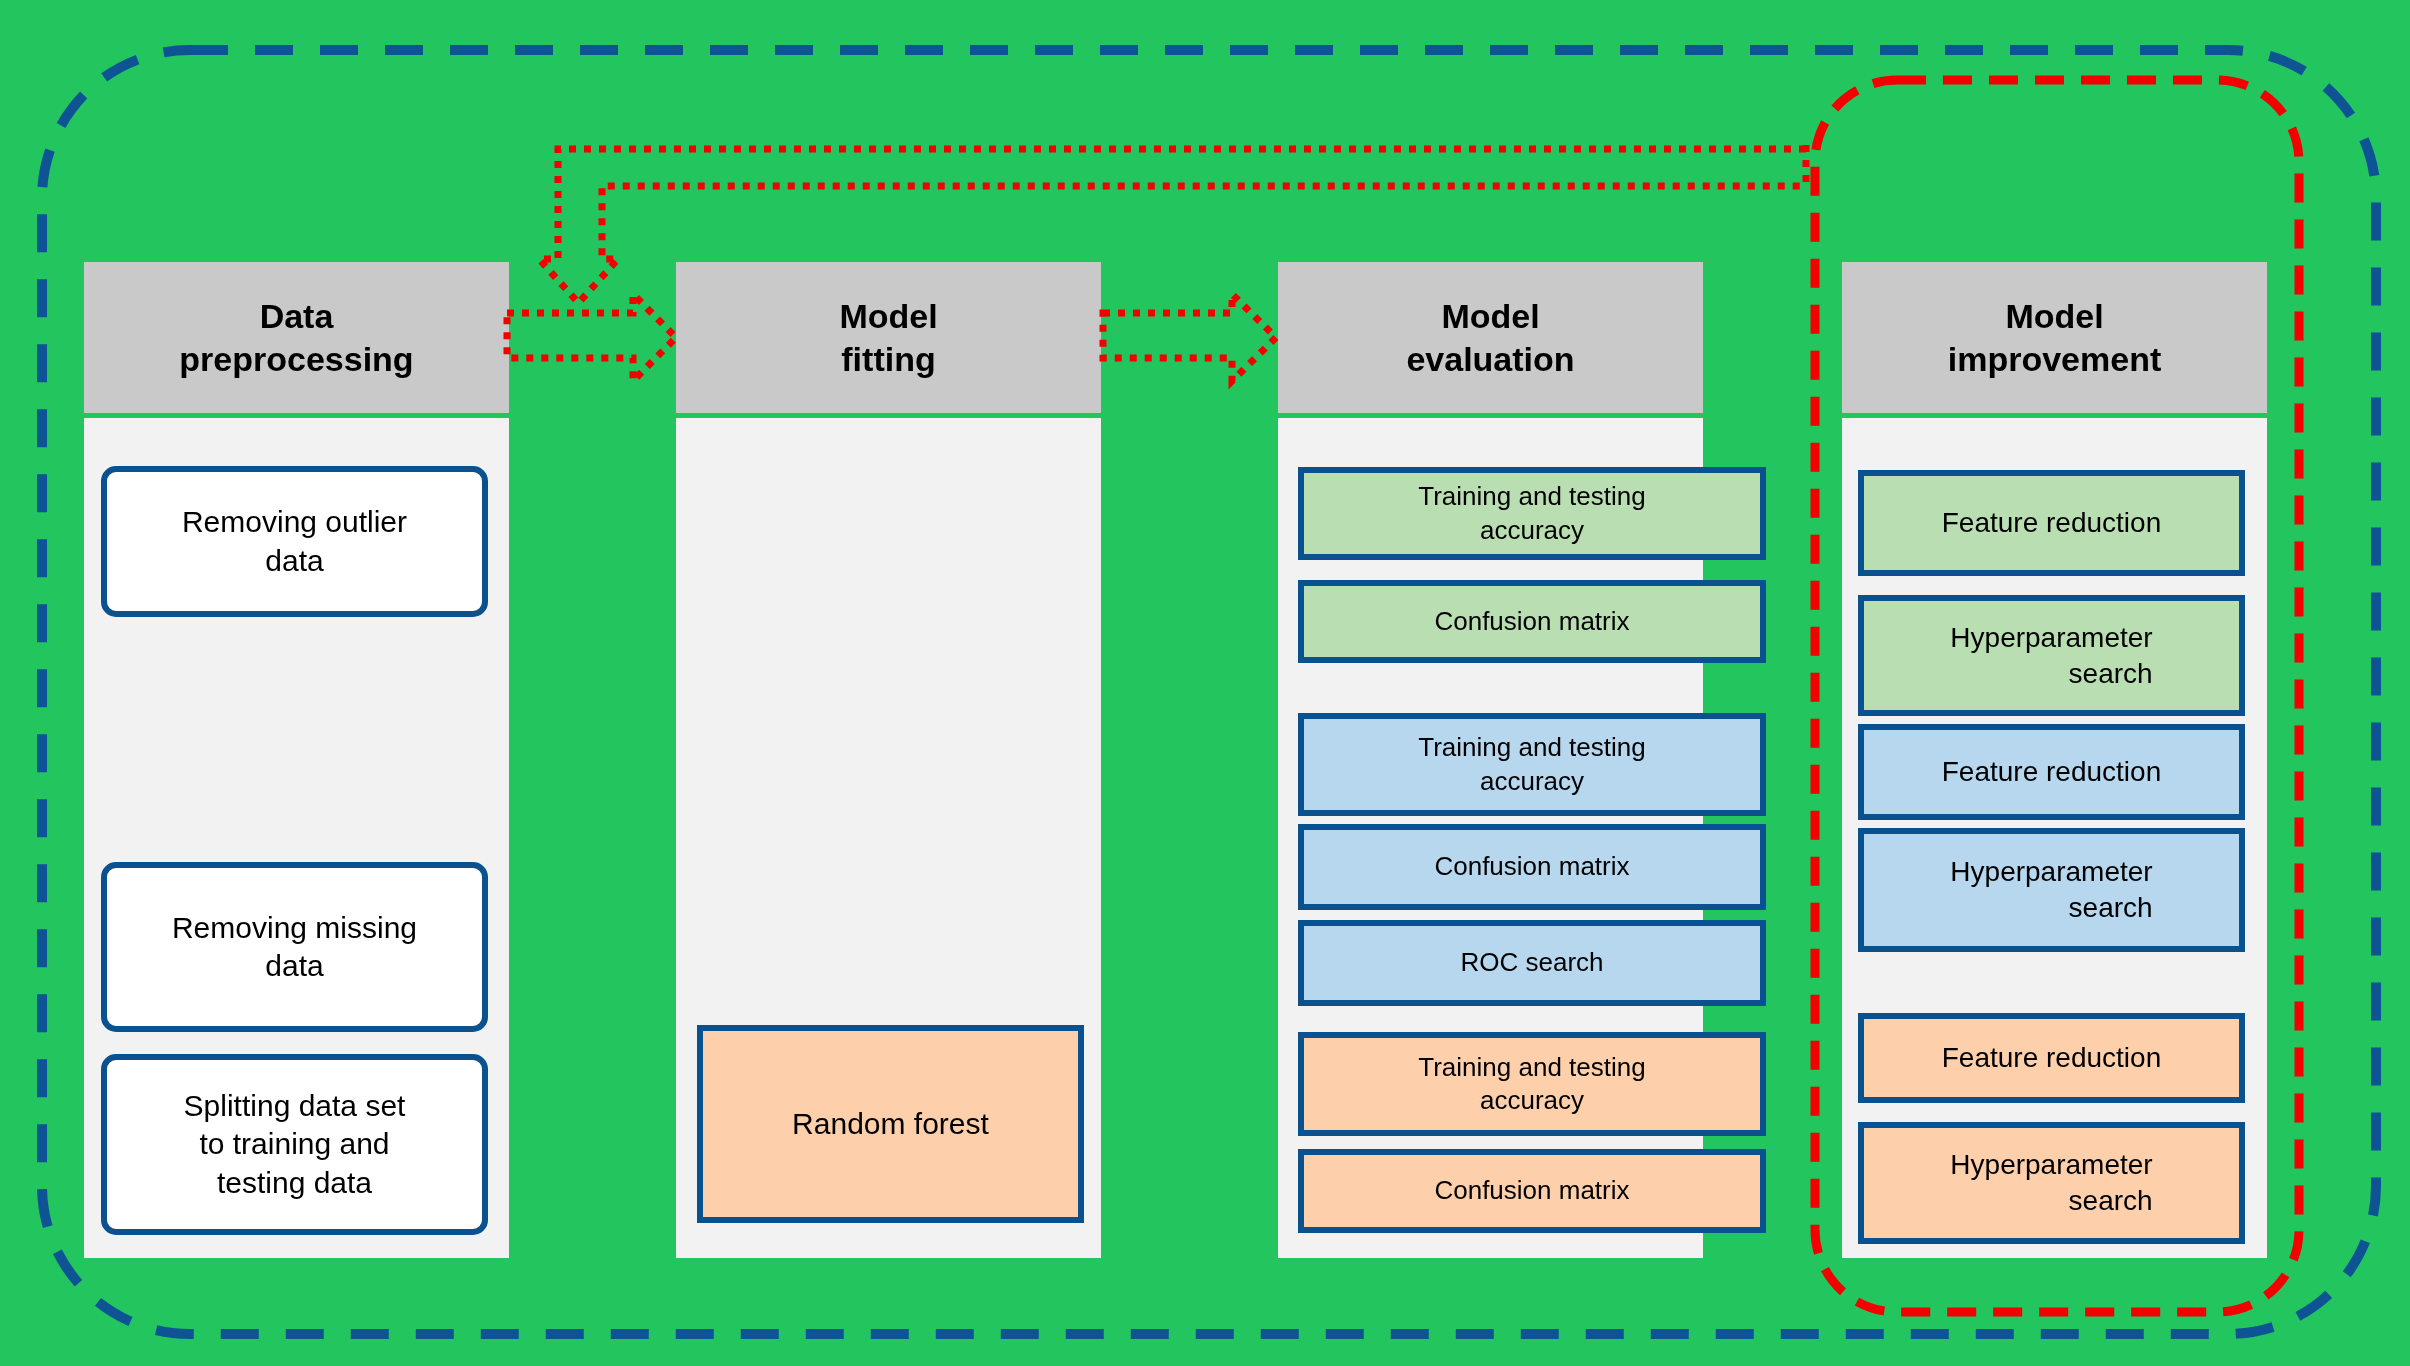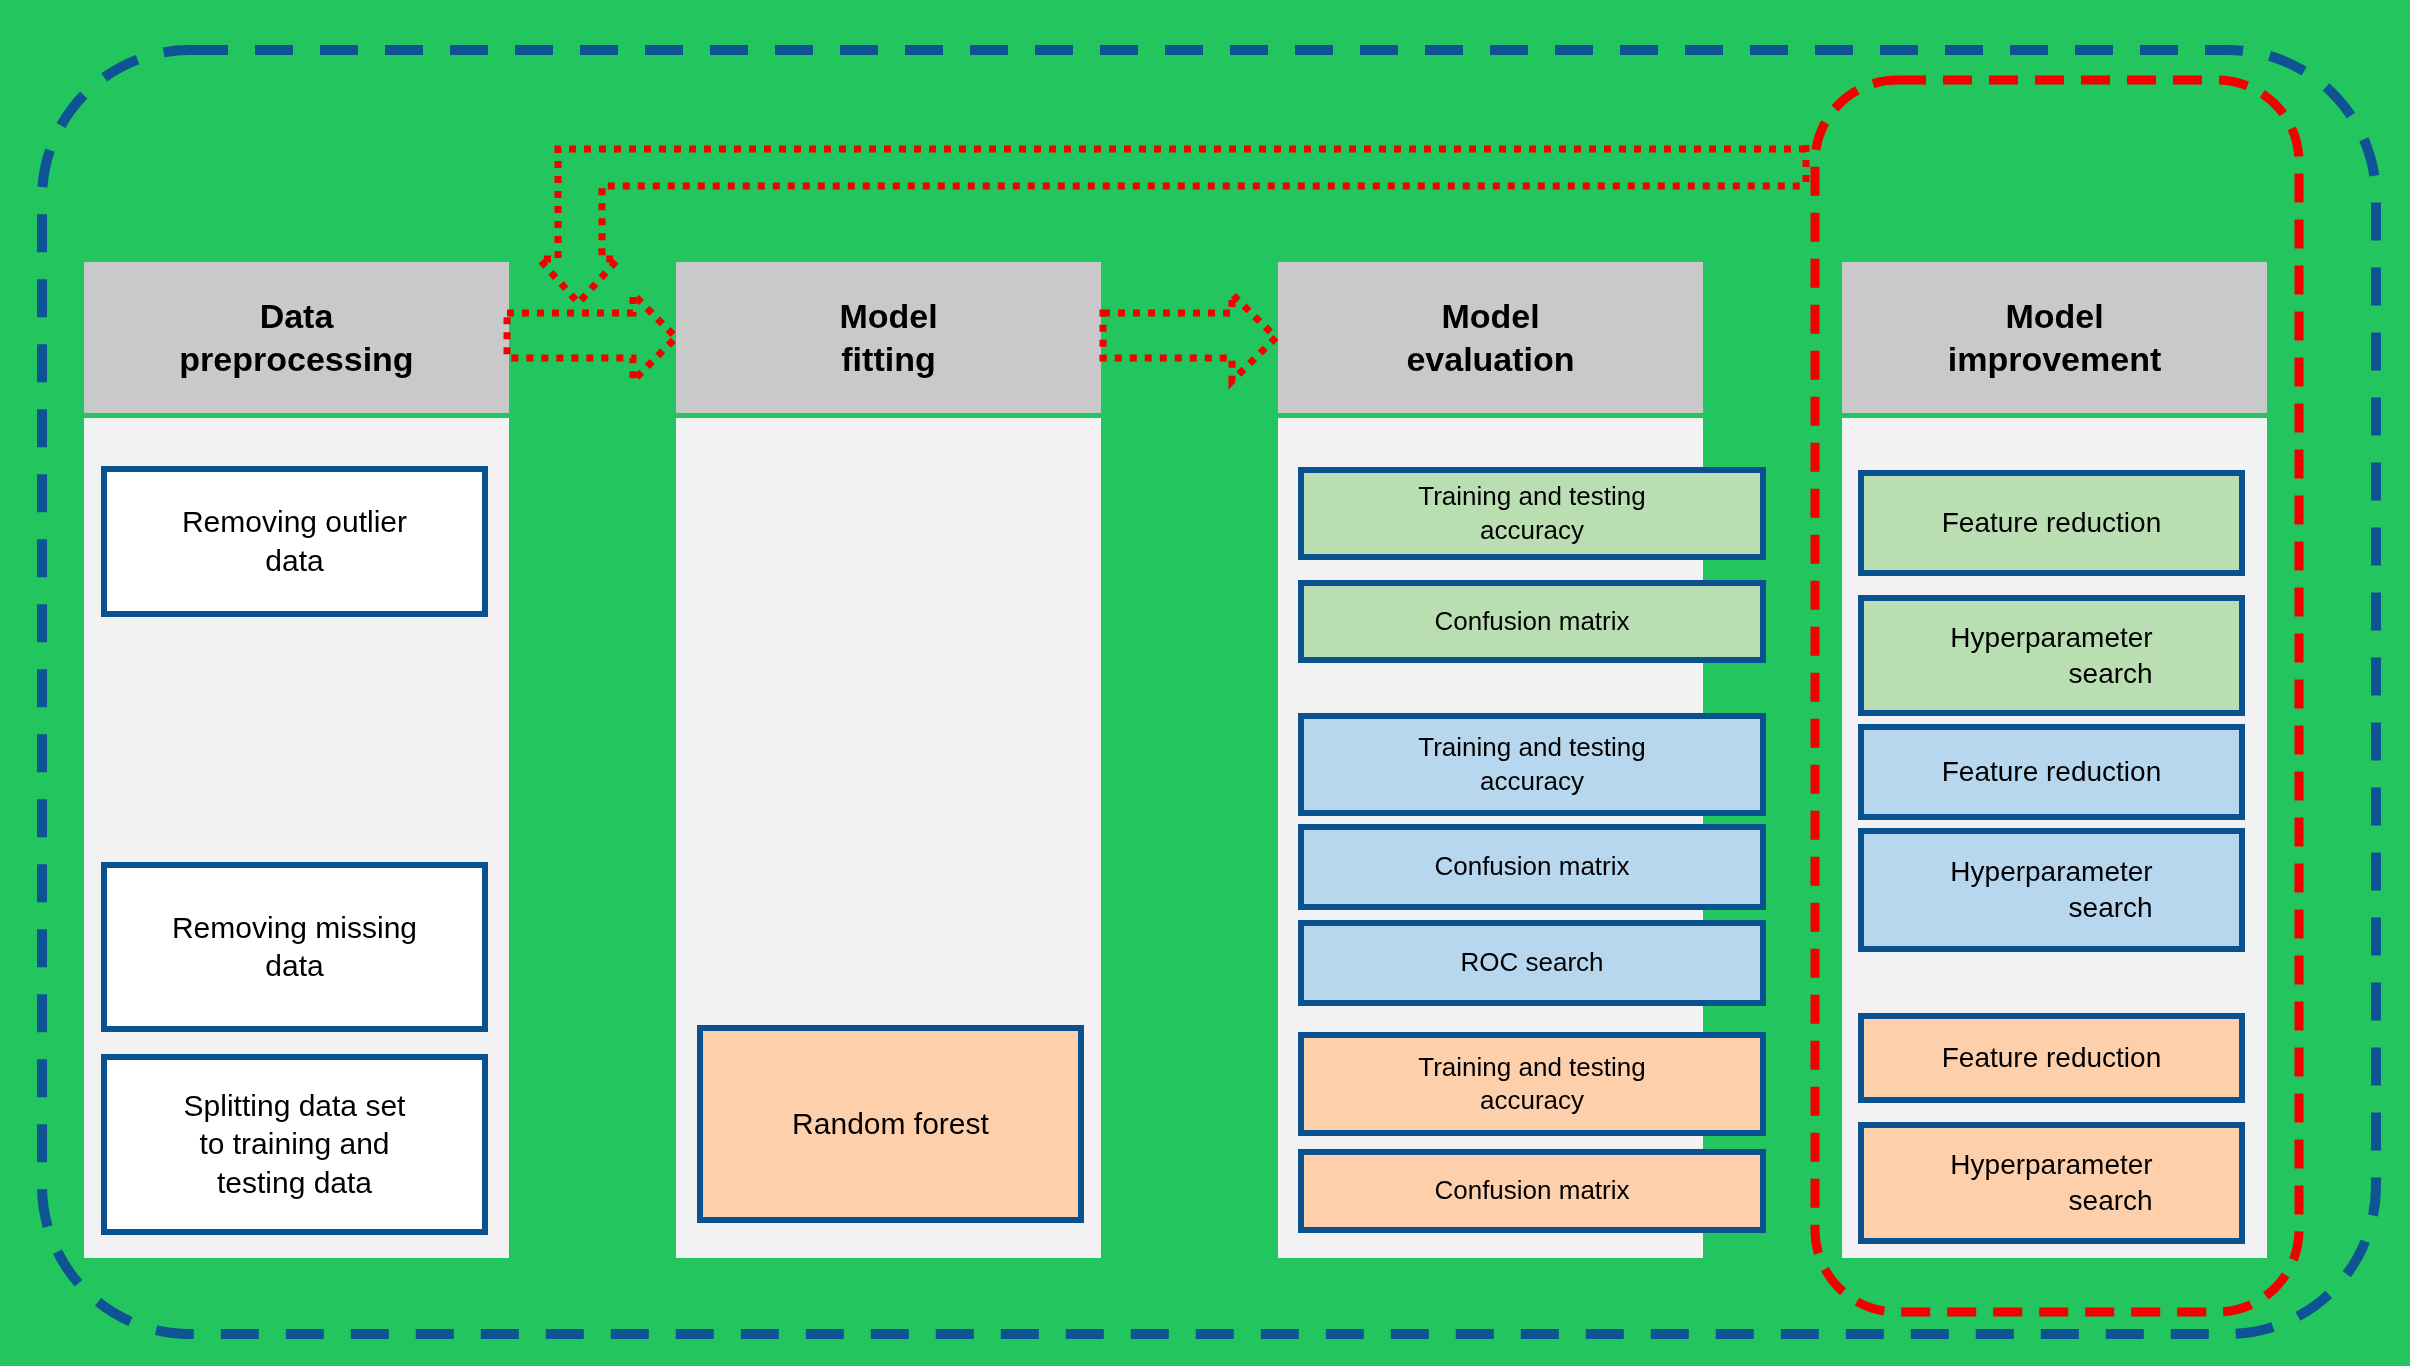--- a/index.html
+++ b/index.html
@@ -25,21 +25,21 @@
   }
   .box{
     position:absolute;
     box-sizing:border-box;
     border:6px solid #0a5190;
     display:flex;align-items:center;justify-content:center;
     text-align:center;color:#000;
     line-height:1.28;white-space:pre-line;
     padding:2px 8px;
   }
-  .fill-white{background:#ffffff;}
+  .fill-white{background:#ffffff;border-radius:15px;}
   .fill-green{background:#b8deb2;}
   .fill-blue{background:#b6d7ee;}
   .fill-orange{background:#fdcfab;}
   .c1 .box{left:17px;width:387px;font-size:30px;}
   .c2 .box{left:21px;width:387px;font-size:30px;}
   .c3 .box{left:20px;width:468px;font-size:26px;}
   .c4 .box{left:16px;width:387px;font-size:28px;text-align:right;}
   .overlay{
     position:absolute;left:0;top:0;width:2410px;height:1366px;
     pointer-events:none;

